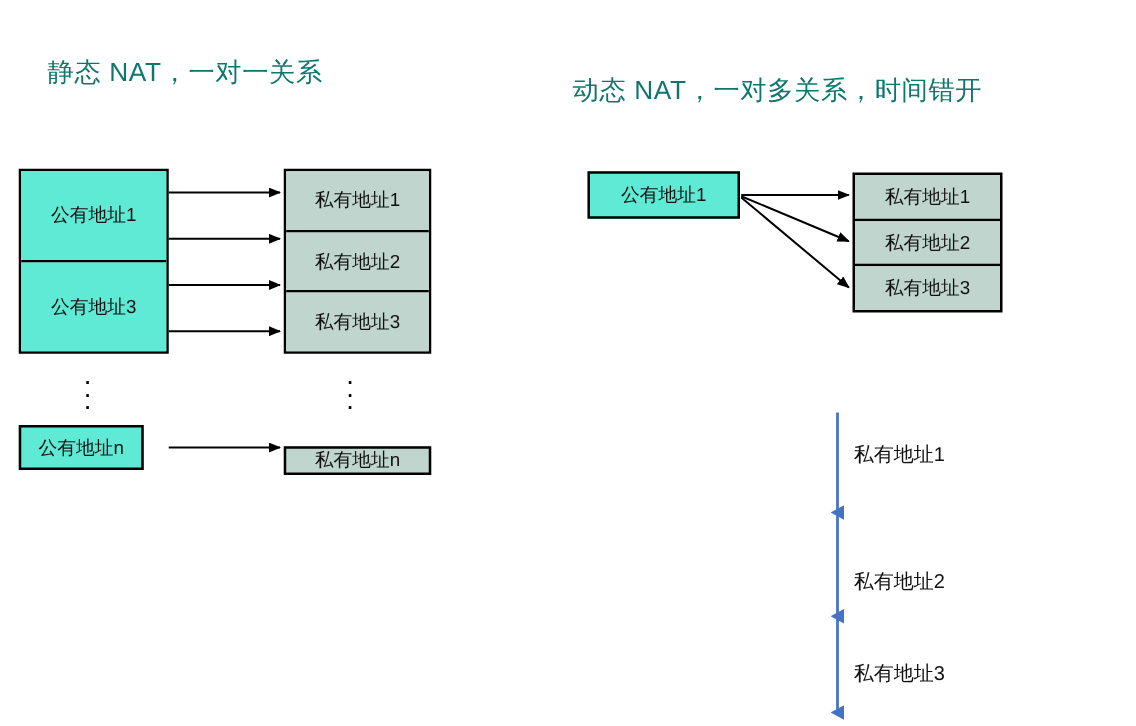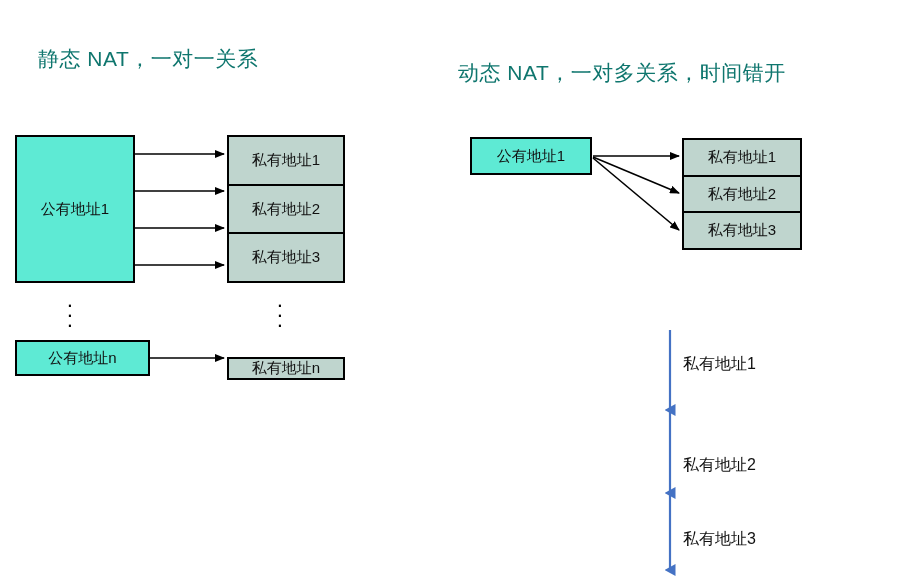--- a/index.html
+++ b/index.html
@@ -65,21 +65,21 @@
     align-items: center;
     justify-content: center;
     font-size: 15px;
     color: #111111;
     white-space: nowrap;
   }
 
   
   #public-table  { left: 15px;  top: 135px; width: 120px; height: 148px; }
   #private-table { left: 227px; top: 135px; width: 118px; height: 148px; }
-  #public-box-n  { left: 15px;  top: 340px; width: 135px; height: 36px; }
+  #public-box-n  { left: 15px;  top: 340px; width: 100px; height: 36px; }
   #private-box-n { left: 227px; top: 357px; width: 118px; height: 23px; }
 
   
   #dyn-public-box   { left: 470px; top: 137px; width: 122px; height: 38px; }
   #dyn-private-table{ left: 682px; top: 138px; width: 120px; height: 112px; }
 
   
   .vdots {
     position: absolute;
     font-size: 22px;
@@ -136,20 +136,21 @@
     <line x1="670" y1="495" x2="670" y2="570" marker-end="url(#ah-blue)"></line>
   </g>
 </svg>
 
 <div class="title" id="title-static">静态 NAT，一对一关系</div>
 
 <div class="title" id="title-dynamic">动态 NAT，一对多关系，时间错开</div>
 
 <div class="boxtable" id="public-table">
   <div class="cell fill-public">公有地址1</div>
+  <div class="cell fill-public">公有地址3</div>
 </div>
 
 <div class="boxtable" id="private-table">
   <div class="cell fill-private">私有地址1</div>
   <div class="cell fill-private">私有地址2</div>
   <div class="cell fill-private">私有地址3</div>
 </div>
 
 <div class="vdots" id="dots-left">
   <span>·</span>

